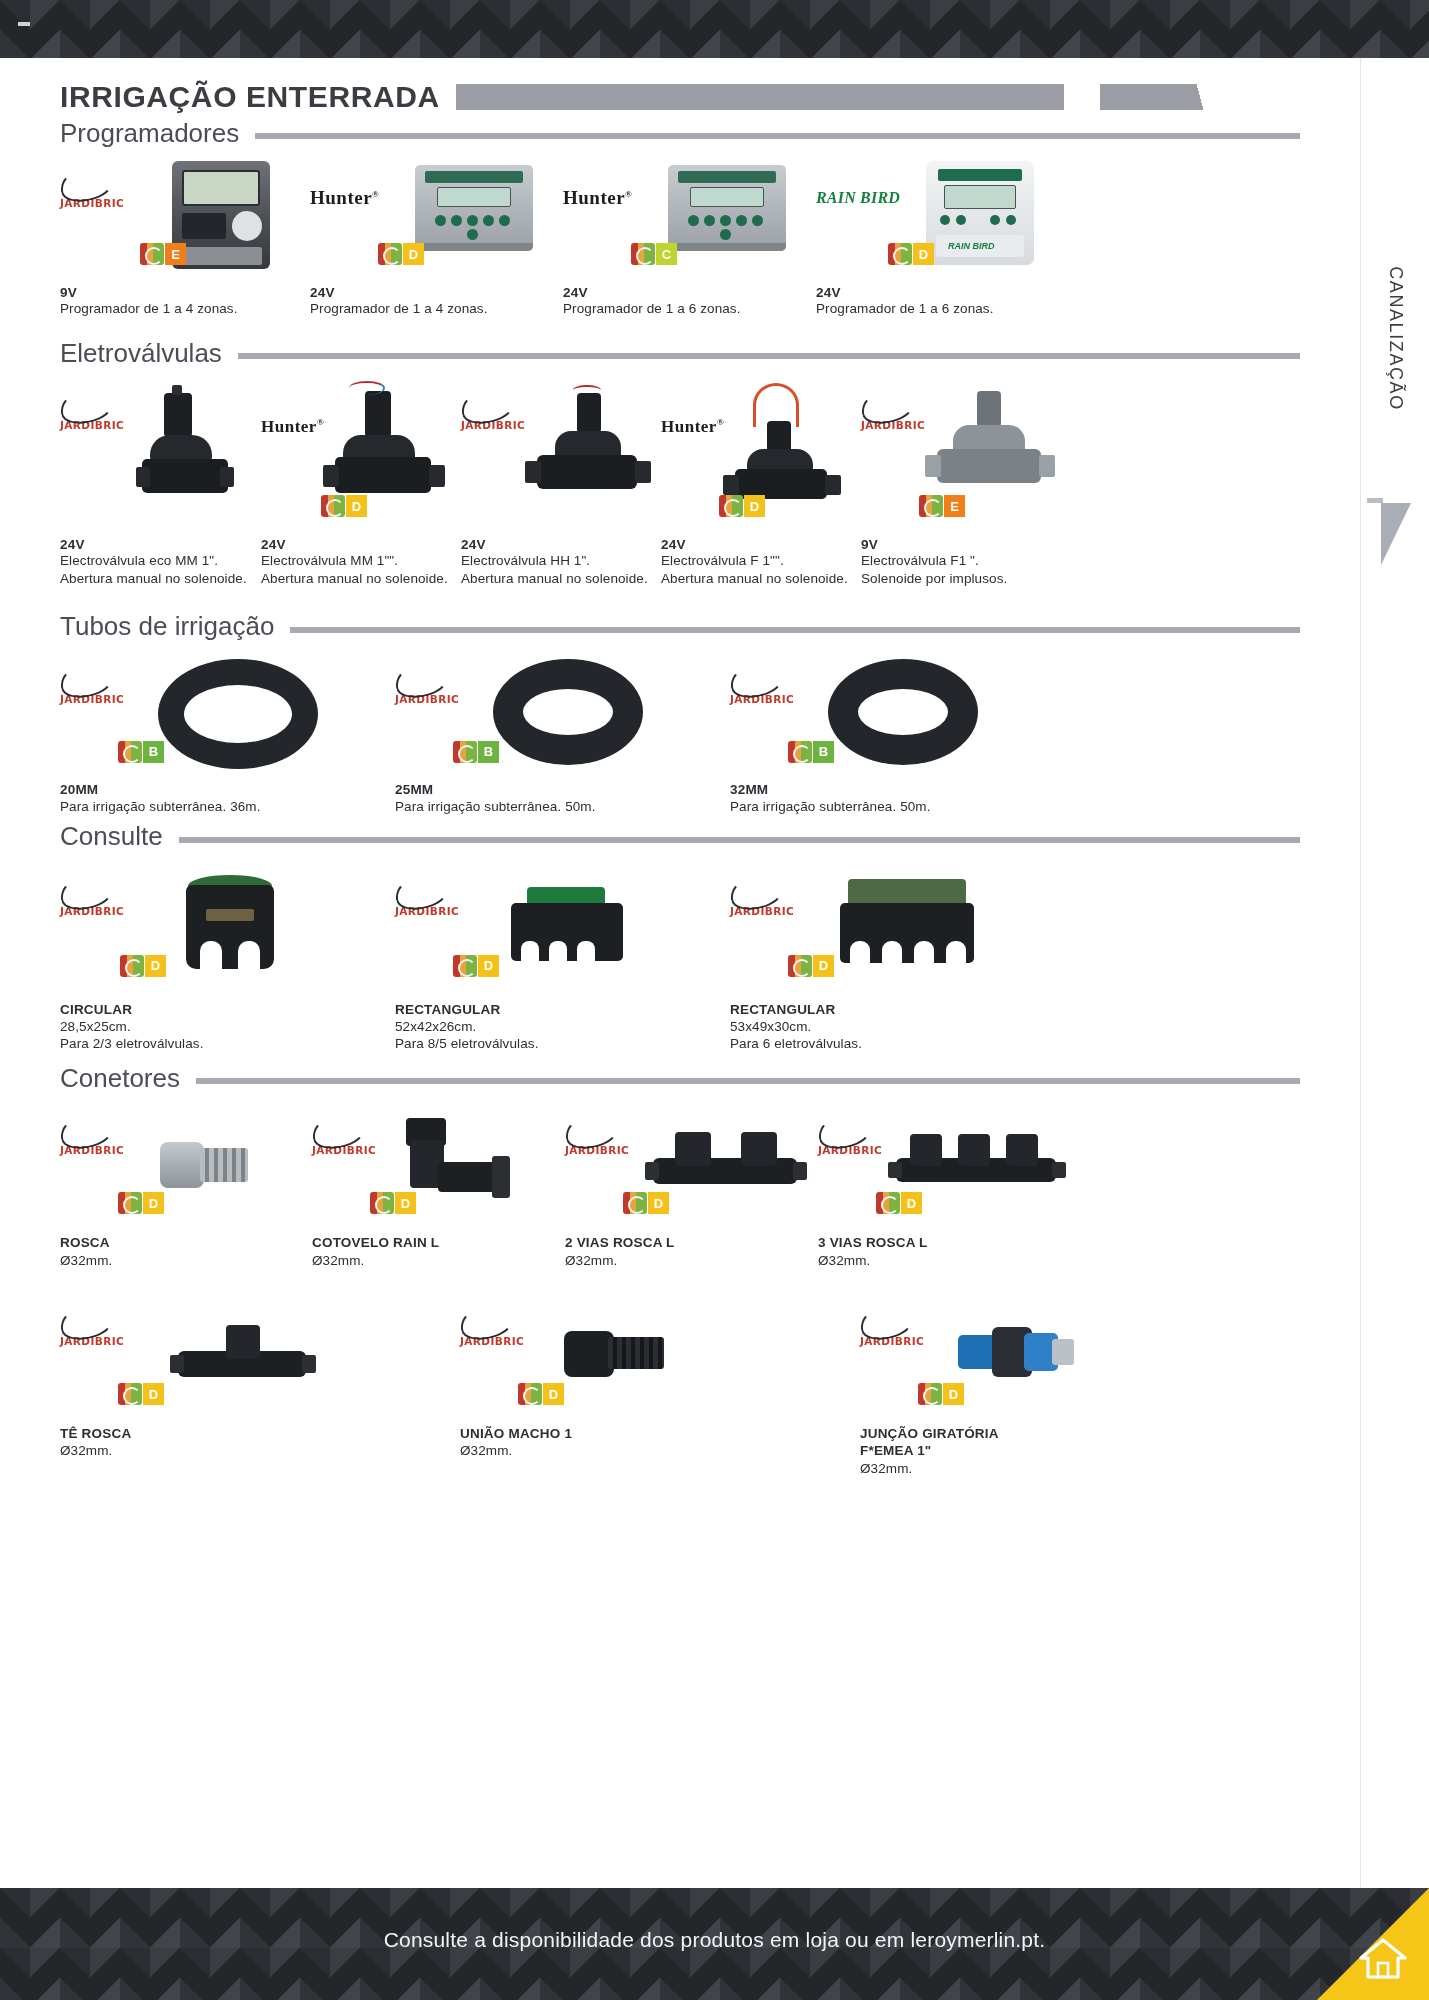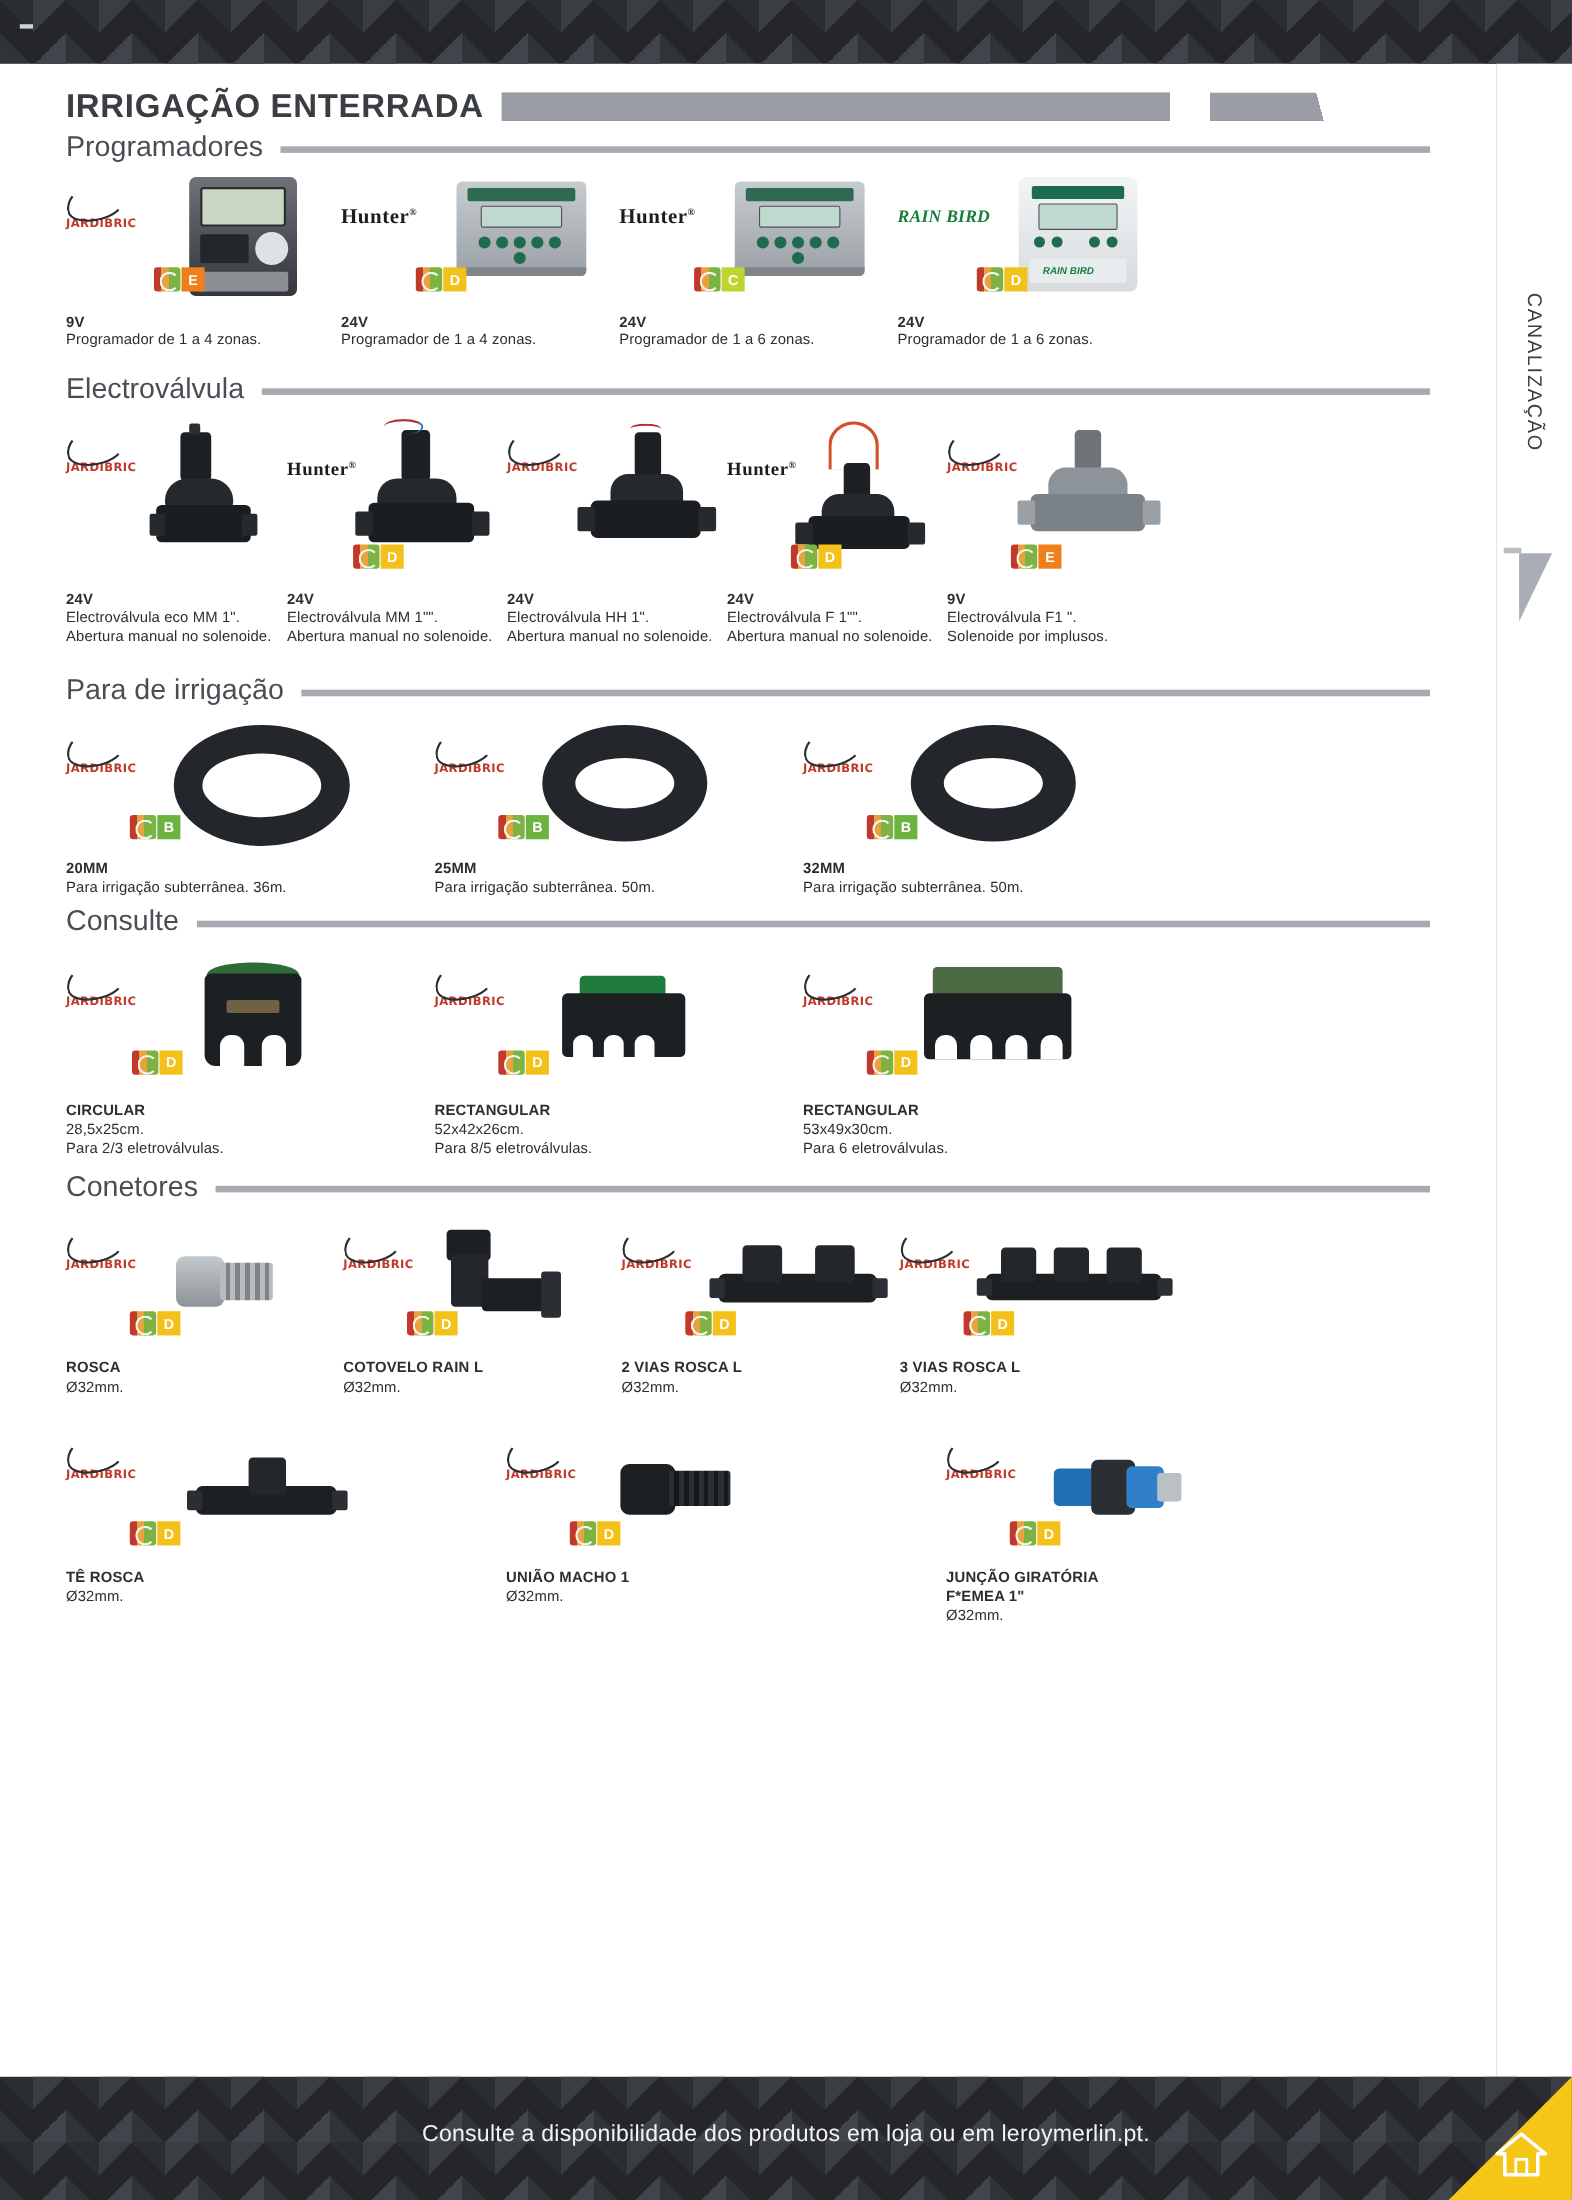--- a/index.html
+++ b/index.html
@@ -336,21 +336,21 @@
           </div>
         </div>
         <div class="cell-txt">
           <div class="volt">24V</div>
           <div class="pdesc">Programador de 1 a 6 zonas.</div>
         </div>
       </div>
     </div>
 
     <div class="sec-title-row" style="margin-top:22px;">
-      <div class="sec-title">Electroválvula</div>
+      <div class="sec-title">Eletroválvulas</div>
       <div class="sec-rule"></div>
     </div>
 
     <div class="grid" style="margin-top:16px;">
 
       <div class="cell" style="width:201px;">
         <div class="cell-img" style="height:148px;">
           <div class="brand brand-jardibric">
             <div class="hook"></div>
             <div class="txt">JARDIBRIC</div>
@@ -463,21 +463,21 @@
         </div>
         <div class="cell-txt">
           <div class="volt">9V</div>
           <div class="pdesc">Electroválvula F1 ".</div>
           <div class="pdesc">Solenoide por implusos.</div>
         </div>
       </div>
     </div>
 
     <div class="sec-title-row" style="margin-top:26px;">
-      <div class="sec-title">Para de irrigação</div>
+      <div class="sec-title">Tubos de irrigação</div>
       <div class="sec-rule"></div>
     </div>
 
     <div class="grid" style="margin-top:16px;">
       <div class="cell" style="width:335px;">
         <div class="cell-img" style="height:118px;">
           <div class="brand brand-jardibric">
             <div class="hook"></div>
             <div class="txt">JARDIBRIC</div>
           </div>

